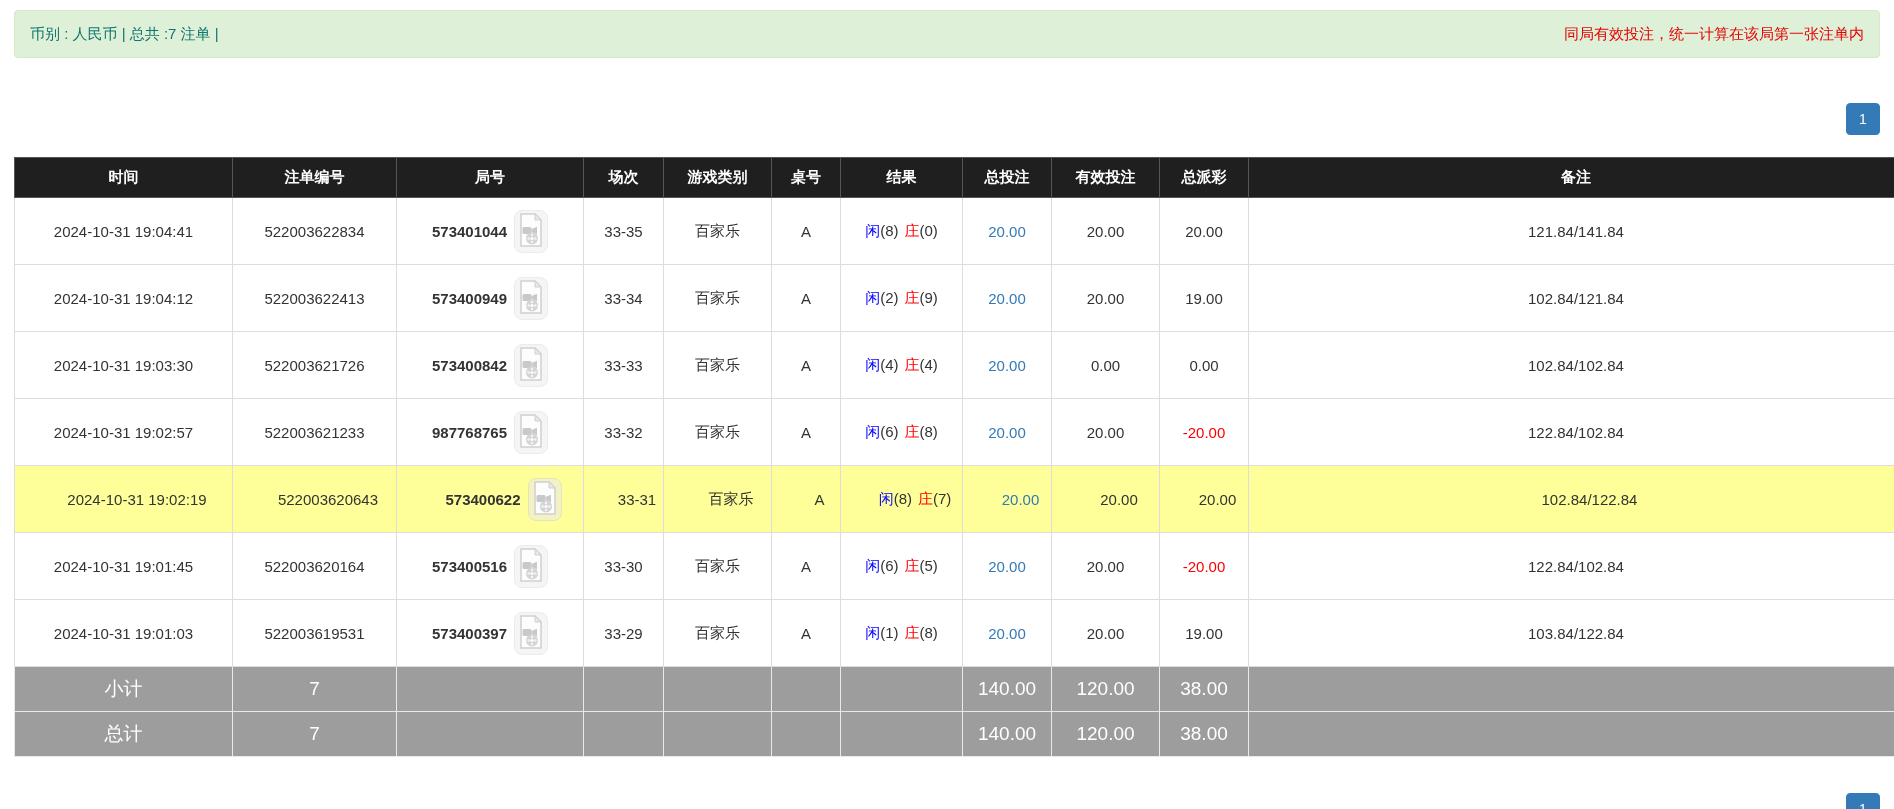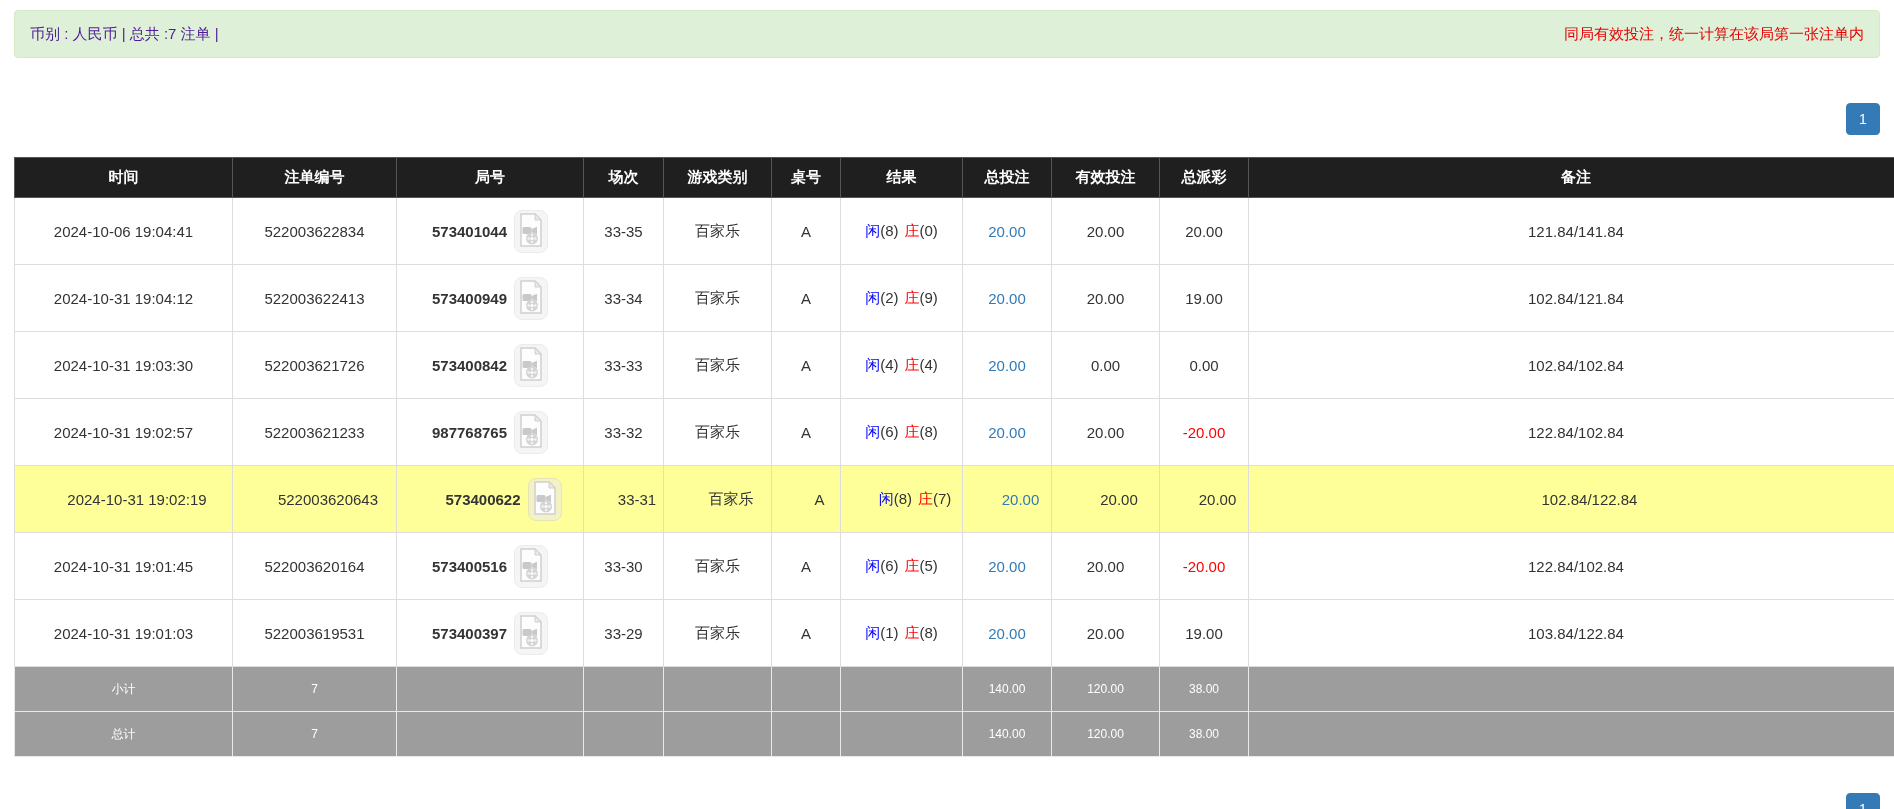--- a/index.html
+++ b/index.html
@@ -12,21 +12,21 @@
     font-size: 15px;
   }
   .page { padding: 10px 14px 0 14px; }
 
   
   .alert {
     background: #dff0d8; border: 1px solid #d6e9c6; border-radius: 4px;
     padding: 13px 15px; display: flex; justify-content: space-between; align-items: center;
     height: 48px;
   }
-  .alert-left  { color: #4c1d95; }
+  .alert-left  { color: #0f766e; }
   .alert-right { color: #e60000; }
 
   
   .pager { display: flex; justify-content: flex-end; }
   .pager-top    { margin-top: 45px; margin-bottom: 22px; }
   .pager-bottom { margin-top: 36px; }
   .page-btn {
     min-width: 34px; height: 32px; padding: 0 12px;
     background: #337ab7; border: 1px solid #337ab7; border-radius: 4px;
     color: #fff; font-size: 14px; font-family: inherit;
@@ -37,21 +37,21 @@
   table { width: 1890px; border-collapse: collapse; table-layout: fixed; }
   th, td { border: 1px solid #ddd; text-align: center; vertical-align: middle; padding: 4px 6px; }
   thead th {
     background: #1f1f1f; color: #fff; font-weight: bold;
     height: 40px; border-color: #555;
   }
   tbody td { height: 67px; background: #fff; }
   tr.highlight td { background: #ffff99; padding-left: 33px; }
   tfoot td {
     background: #9d9d9d; color: #fff; height: 45px;
-    border-color: #e9e9e9; font-size: 12px;
+    border-color: #e9e9e9; font-size: 19px;
   }
 
   
   .p-label { color: #0000ff; }
   .b-label { color: #ff0000; margin-left: 6px; }
   .score   { color: #333; }
 
   
   .bet-link { color: #337ab7; text-decoration: none; cursor: pointer; }
 
@@ -105,21 +105,21 @@
         <th>结果</th>
         <th>总投注</th>
         <th>有效投注</th>
         <th>总派彩</th>
         <th>备注</th>
       </tr>
     </thead>
     <tbody>
 
       <tr>
-        <td>2024-10-06 19:04:41</td>
+        <td>2024-10-31 19:04:41</td>
         <td>522003622834</td>
         <td>
           <div class="round-wrap">
             <span>573401044</span>
             <button class="video-btn">
                 <span><svg viewBox="0 0 26 34" width="26" height="34">
                     <path d="M3 1 h14 l6 6 v26 h-20 z" fill="#fdfdfd" stroke="#cfcfcf" stroke-width="1.5"></path>
                     <path d="M17 1 l6 6 h-6 z" fill="#e9e9e9" stroke="#cfcfcf" stroke-width="1"></path>
                     <rect x="4.5" y="14" width="9" height="7" rx="1.5" fill="#c9c9c9"></rect>
                     <path d="M13.5 16 l5.5 -2.2 v7.4 l-5.5 -2.2 z" fill="#c9c9c9"></path>

